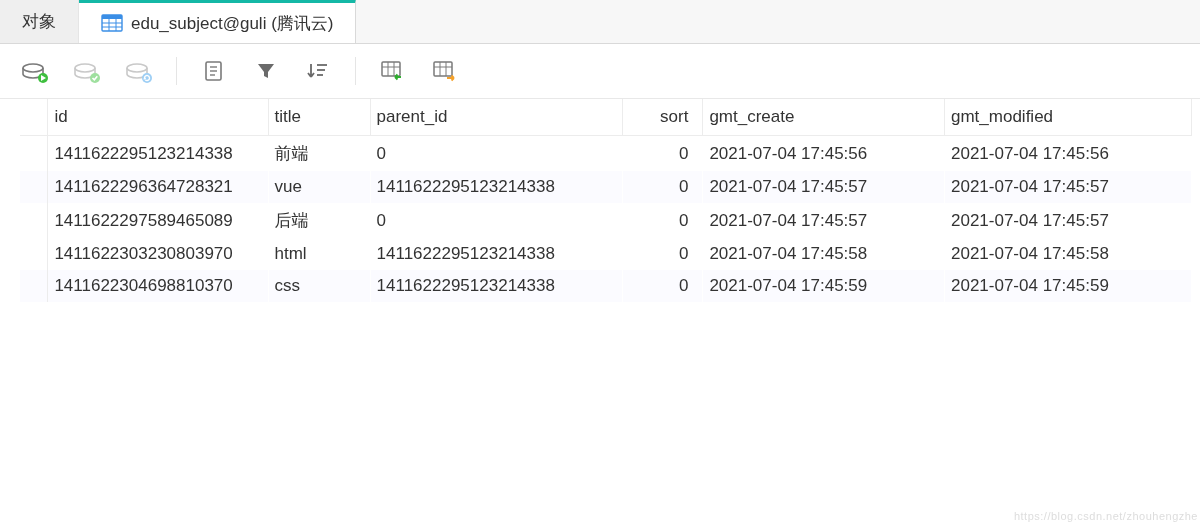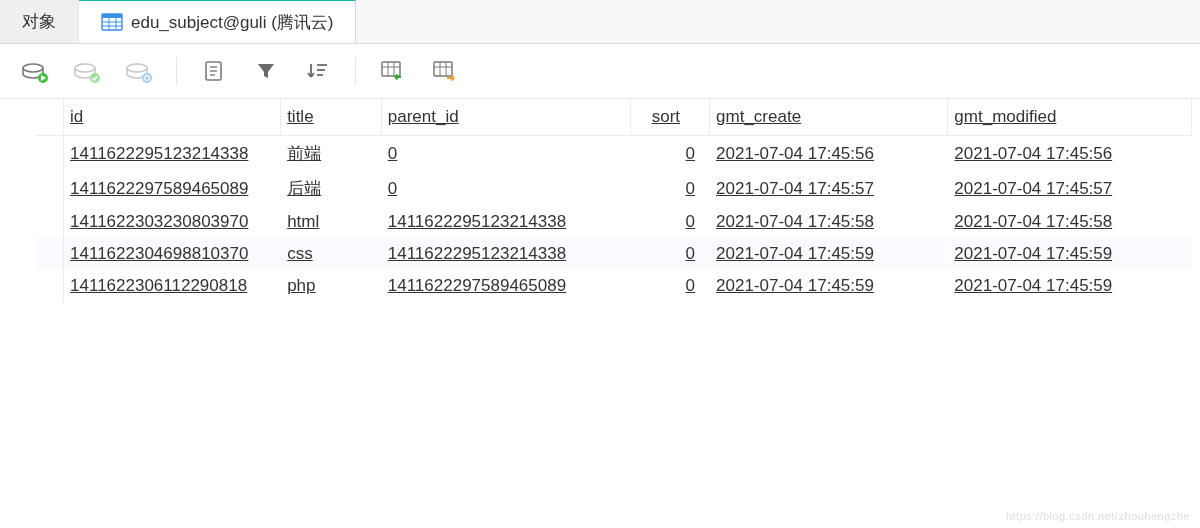--- a/index.html
+++ b/index.html
@@ -3,45 +3,45 @@
 <meta charset="utf-8">
 <style>
   * { box-sizing: border-box; margin: 0; padding: 0; }
   html, body { width: 1200px; height: 528px; font-family: -apple-system, "Helvetica Neue", Arial, sans-serif; background:#fff; color:#333; }
   .app { width:1200px; height:528px; background:#fff; display:flex; flex-direction:column; }
 
   
   .tabs { display:flex; height:44px; border-bottom:1px solid #d9d9d9; background:#f7f7f7; }
   .tab { display:flex; align-items:center; gap:8px; padding:0 22px; font-size:17px; color:#333; border-right:1px solid #e5e5e5; cursor:pointer; }
   .tab.inactive { background:#efefef; }
-  .tab.active { background:#fff; border-right:1px solid #d9d9d9; border-top:2px solid #14b8a6; margin-top:-1px; }
+  .tab.active { background:#fff; border-right:1px solid #d9d9d9; border-top:4px solid #14b8a6; margin-top:-1px; }
   .tab .icon { width:22px; height:20px; display:flex; align-items:center; justify-content:center; }
 
   
   .toolbar { display:flex; align-items:center; height:55px; padding:0 20px; gap:22px; border-bottom:1px solid #e8e8e8; }
   .tb-group { display:flex; gap:22px; align-items:center; }
   .tb-sep { width:1px; height:28px; background:#e5e5e5; }
   .tb-btn { width:30px; height:30px; display:flex; align-items:center; justify-content:center; cursor:pointer; border-radius:4px; }
 
   
-  .table-wrap { flex:1; overflow:auto; padding-left:36px; padding-right:8px;text-decoration:underline; }
+  .table-wrap { flex:1; overflow:auto; padding-left:20px; padding-right:8px; }
   table { border-collapse:collapse; width:100%; font-size:17px; table-layout:fixed; }
   th { text-align:left; font-weight:400; color:#333; padding:8px 6px; border-right:1px solid #ececec; border-bottom:1px solid #ececec; }
   td { padding:6px 6px; white-space:nowrap; overflow:hidden; border-right:1px solid transparent; }
   tr.data-row.even { background:#fbfbff; }
   .col-id     { width:205px; }
   .col-title  { width:95px;margin-top:36px; }
   .col-parent { width:235px; }
   .col-sort   { width:75px; text-align:right; padding-right:14px;}
   .col-gc     { width:225px; }
   .col-gm     { width:230px;margin-left:27px; }
   td.col-sort { text-align:right; padding-right:14px;}
   .rownum { width:26px; text-align:right; padding-right:6px; color:#999; border-right:1px solid #ececec; }
 
-  .watermark { position:absolute; right:10px; bottom:6px; color:#ddd; font-size:11px; letter-spacing:.5px;}
+  .watermark { position:absolute; right:2px; bottom:6px; color:#ddd; font-size:11px; letter-spacing:.5px;}
 </style>
 </head>
 <body>
 <div class="app">
 
 <div class="tabs">
   <div class="tab inactive">
     <span>对象</span>
   </div>
   <div class="tab active">
@@ -144,35 +144,44 @@
           <col class="col-sort">
           <col class="col-gc">
           <col class="col-gm">
     </colgroup>
     <thead>
       <tr>
         <th class="rownum"></th>
         <th class="col-id"><span>id</span></th>
         <th class="col-title"><span>title</span></th>
         <th class="col-parent"><span>parent_id</span></th>
-        <th class="col-sort" style="text-align:center"><span>sort</span></th>
+        <th class="col-sort" style="text-align:right"><span>sort</span></th>
         <th class="col-gc"><span>gmt_create</span></th>
         <th class="col-gm"><span>gmt_modified</span></th>
       </tr>
     </thead>
     <tbody id="tbody">
           <tr class="data-row">
             <td class="rownum"></td>
             <td class="col-id">1411622295123214338</td>
             <td class="col-title">前端</td>
             <td class="col-parent">0</td>
             <td class="col-sort">0</td>
             <td class="col-gc">2021-07-04 17:45:56</td>
             <td class="col-gm">2021-07-04 17:45:56</td>
           </tr>
+          <tr class="data-row even">
+            <td class="rownum"></td>
+            <td class="col-id">1411622296364728321</td>
+            <td class="col-title">vue</td>
+            <td class="col-parent">1411622295123214338</td>
+            <td class="col-sort">0</td>
+            <td class="col-gc">2021-07-04 17:45:57</td>
+            <td class="col-gm">2021-07-04 17:45:57</td>
+          </tr>
           <tr class="data-row">
             <td class="rownum"></td>
             <td class="col-id">1411622297589465089</td>
             <td class="col-title">后端</td>
             <td class="col-parent">0</td>
             <td class="col-sort">0</td>
             <td class="col-gc">2021-07-04 17:45:57</td>
             <td class="col-gm">2021-07-04 17:45:57</td>
           </tr>
           <tr class="data-row">
@@ -186,28 +195,19 @@
           </tr>
           <tr class="data-row even">
             <td class="rownum"></td>
             <td class="col-id">1411622304698810370</td>
             <td class="col-title">css</td>
             <td class="col-parent">1411622295123214338</td>
             <td class="col-sort">0</td>
             <td class="col-gc">2021-07-04 17:45:59</td>
             <td class="col-gm">2021-07-04 17:45:59</td>
           </tr>
-          <tr class="data-row">
-            <td class="rownum"></td>
-            <td class="col-id">1411622306112290818</td>
-            <td class="col-title">php</td>
-            <td class="col-parent">1411622297589465089</td>
-            <td class="col-sort">0</td>
-            <td class="col-gc">2021-07-04 17:45:59</td>
-            <td class="col-gm">2021-07-04 17:45:59</td>
-          </tr>
         </tbody>
   </table>
 </div>
 
 <div class="watermark">https://blog.csdn.net/zhouhengzhe</div>
 
 </div>
 
 </body></html>

